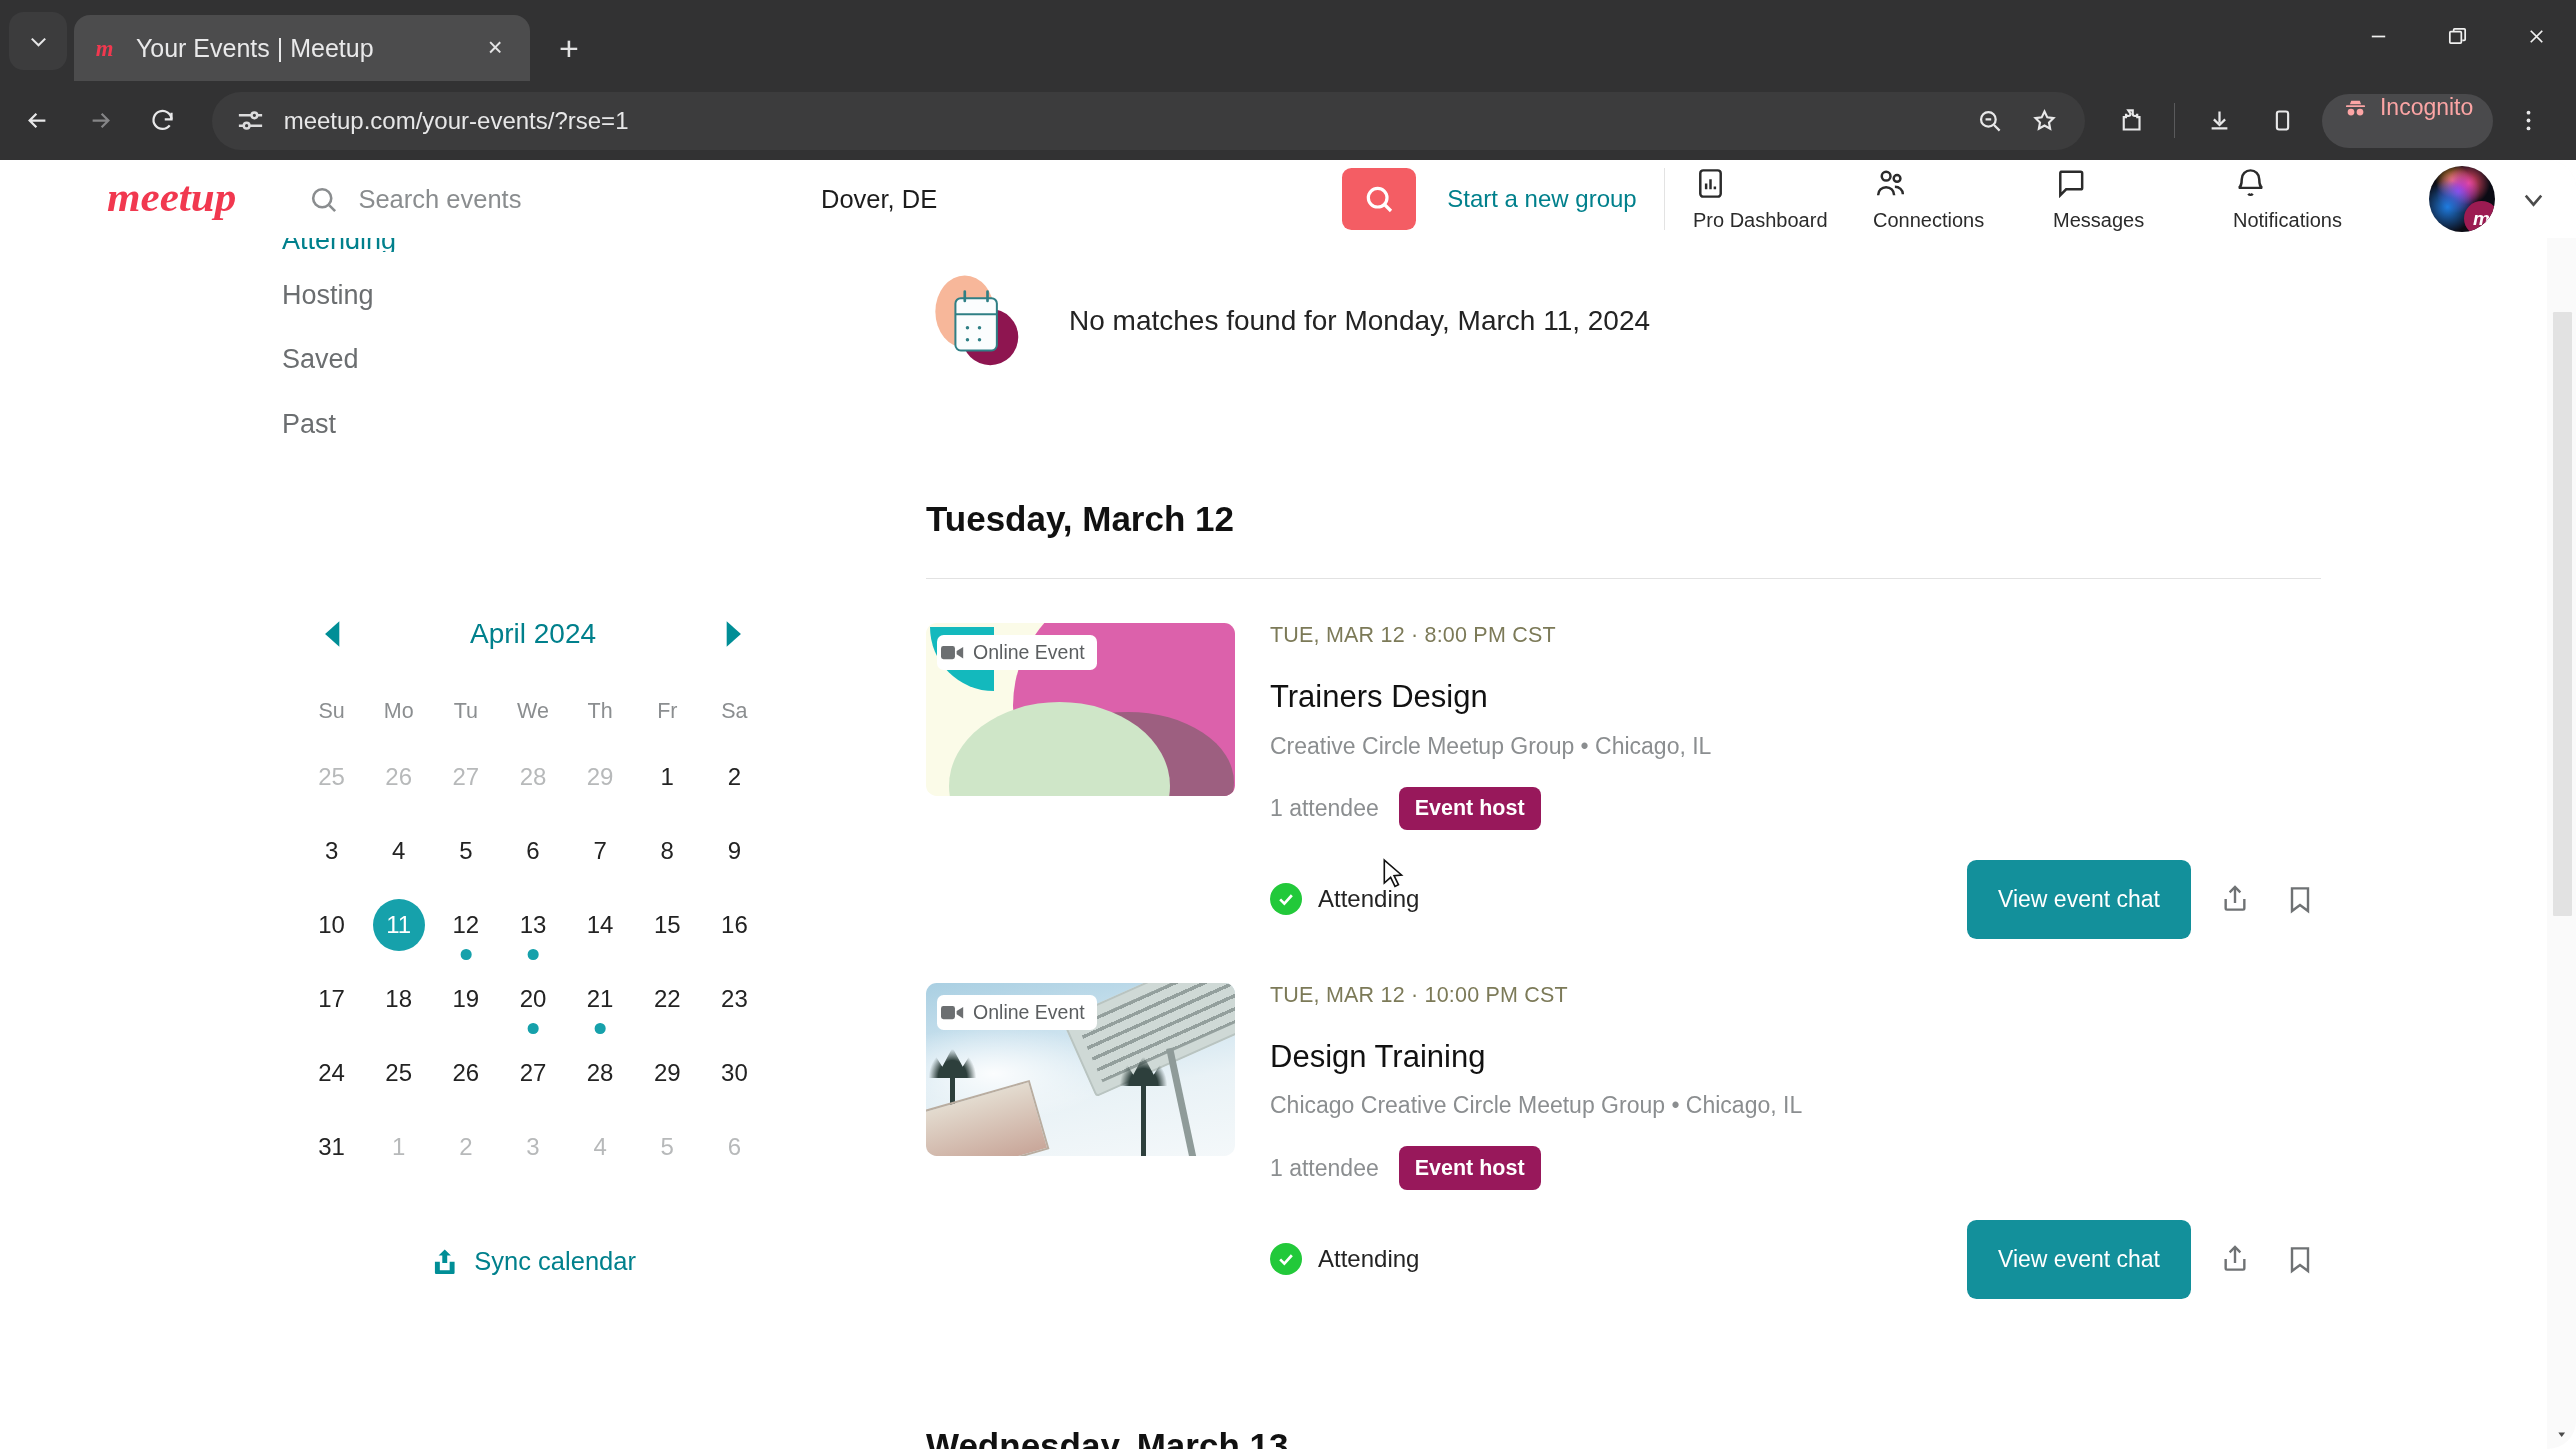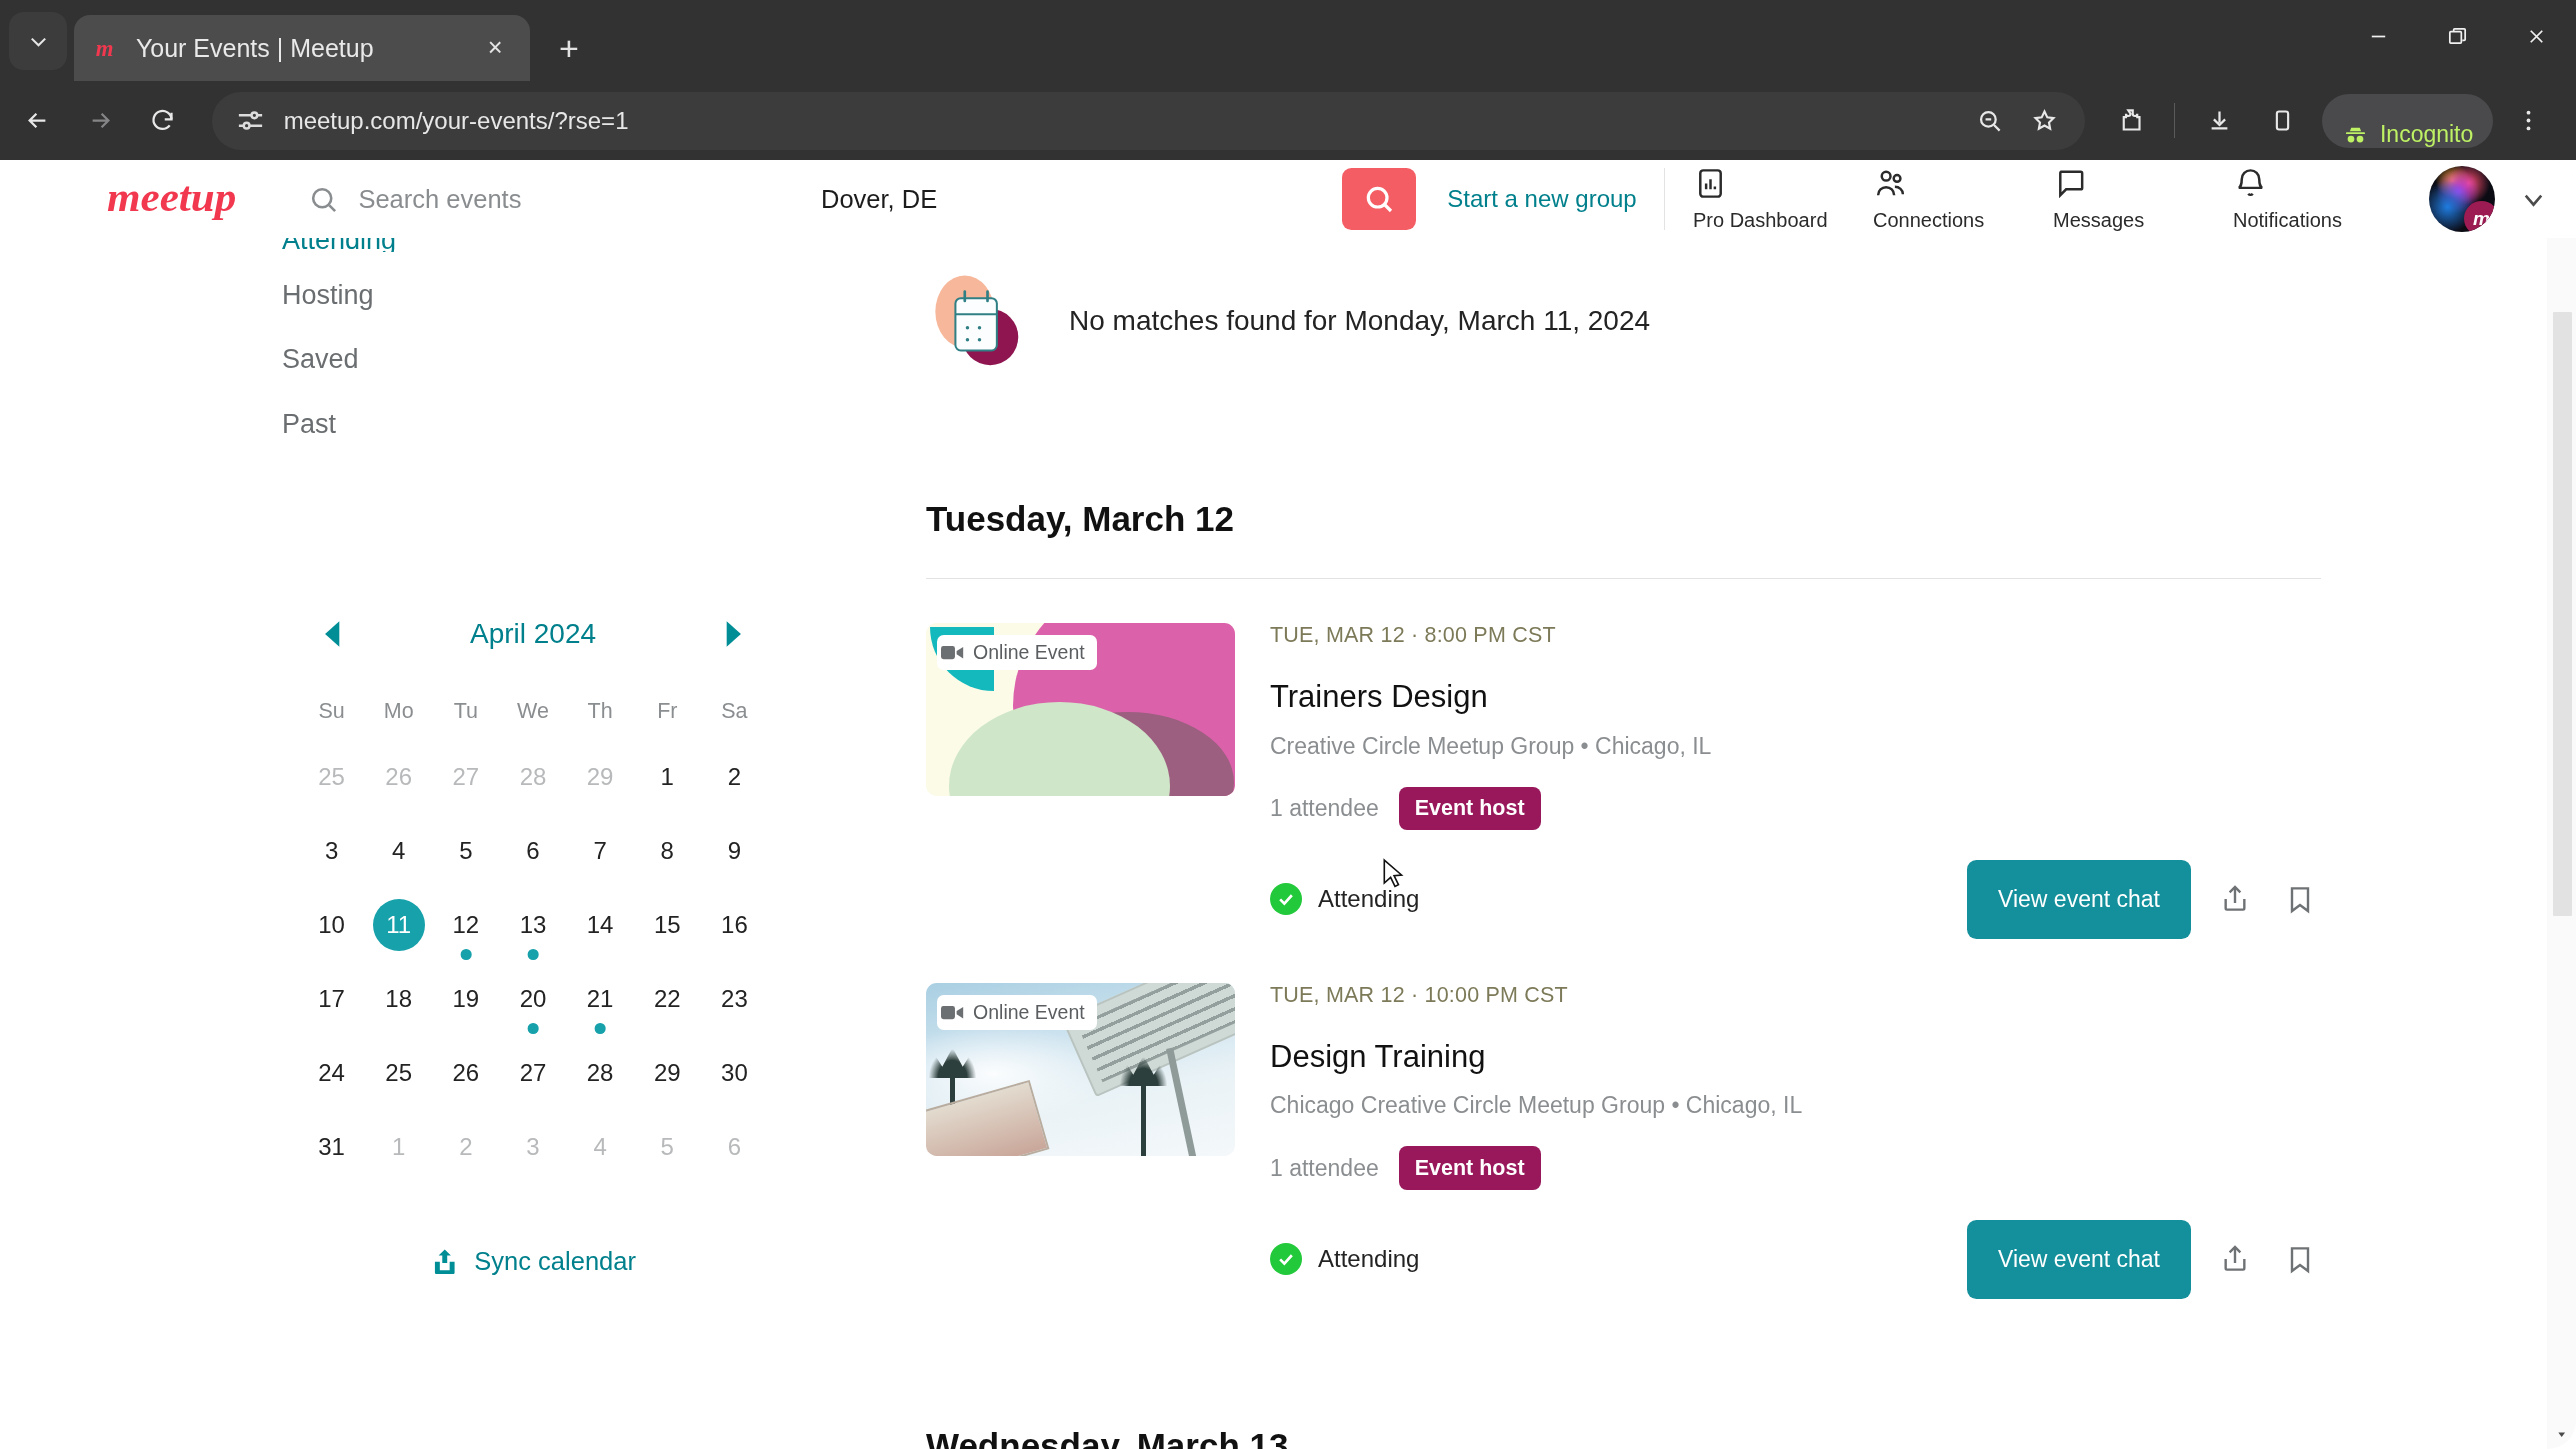--- a/index.html
+++ b/index.html
@@ -118,24 +118,24 @@
   }
   .omnibox-actions { display:flex; align-items:center; gap: 4px; flex: 0 0 auto; }
   .omnibox-actions .tb-icon { width: 51px; height: 51px; }
 
   .tb-sep { width: 1.3px; height: 35px; background: #5a5a5c; margin: 0 9.4px; flex:0 0 auto; }
 
   .incognito-pill {
     height: 54px;
     background: #4a4a4c;
     border-radius: 28px;
-    display: flex; align-items: flex-end;
+    display: flex; align-items: flex-start;
     gap: 10.7px;
     padding: 0 20px;
-    color: #bef264;
+    color: #fca5a5;
     font-size: 23px;
     flex: 0 0 auto;
     margin-left: 5.4px;
   }
   .incognito-pill svg { width: 27px; height: 27px; }
 
   
   .page {
     position: relative;
     width: 2576px;

